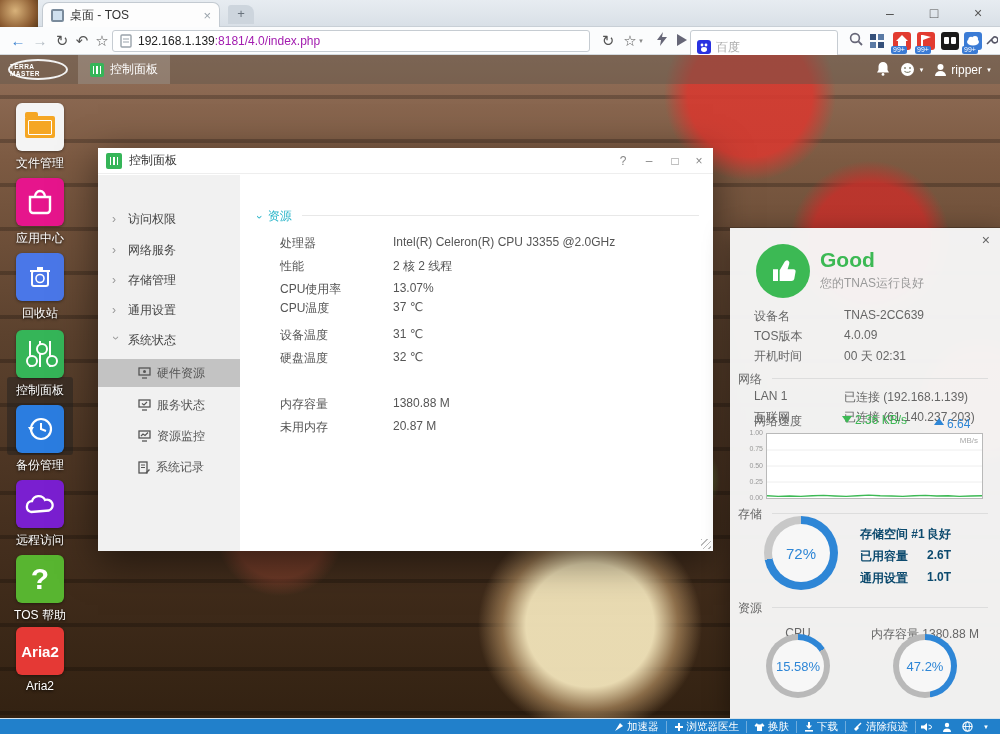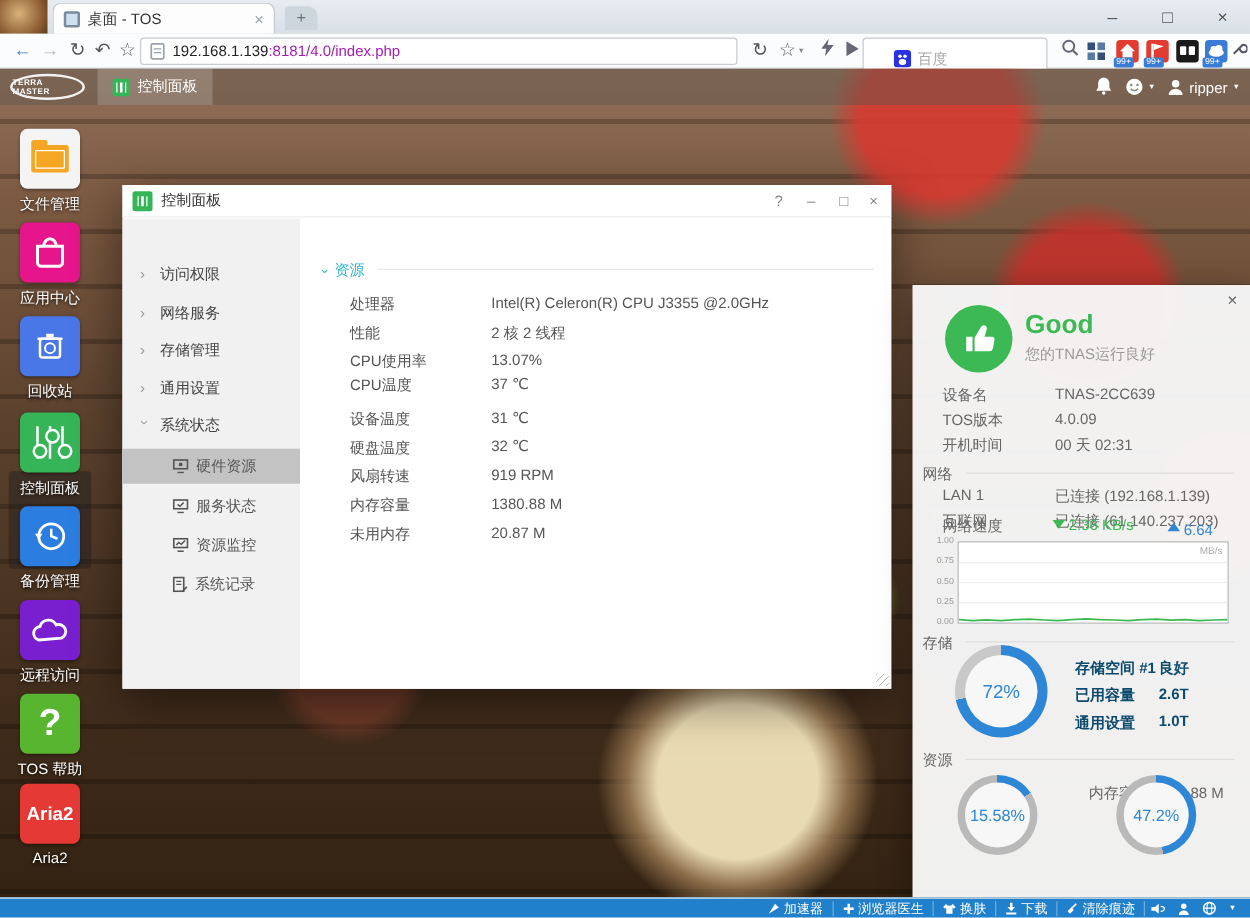--- a/index.html
+++ b/index.html
@@ -24,21 +24,21 @@
     line-height:26px; color:#555; font-size:14px; }
   #toolbar { position:absolute; left:0; top:27px; width:1000px; height:28px;
     background:#fbfcfd; border-bottom:1px solid #d4dade; }
   .tbtn { position:absolute; top:3px; width:20px; height:22px; text-align:center;
     line-height:22px; font-size:15px; color:#555; }
   #urlbox { position:absolute; left:112px; top:3px; width:478px; height:22px; background:#fff;
     border:1px solid #c6ccd2; border-radius:3px; display:flex; align-items:center; padding:0 7px; gap:6px; }
   #urlbox .host { color:#222; }
   #urlbox .path { color:#a21caf; }
   #searchbox { position:absolute; left:690px; top:3px; width:148px; height:34px; background:#fff;
-    border:1px solid #c6ccd2; border-radius:3px; display:flex; align-items:center; padding:0 24px; gap:5px; color:#aaa; }
+    border:1px solid #c6ccd2; border-radius:3px; display:flex; align-items:center; padding:0 6px; gap:5px; color:#aaa; }
   .ext { position:absolute; top:5px; width:18px; height:18px; border-radius:3px; }
   .badge { position:absolute; left:-2px; bottom:-4px; background:#3a7bd5; color:#fff;
     font-size:7px; padding:0 2px; border-radius:2px; line-height:8px; }
 
   
   #desktop { position:absolute; left:0; top:55px; width:1000px; height:663px; overflow:hidden;
     background:
       radial-gradient(circle at 75% 6%, rgba(214,58,48,.9) 0 62px, rgba(214,58,48,0) 86px),
       radial-gradient(circle at 87% 28%, rgba(198,48,42,.85) 0 58px, rgba(198,48,42,0) 80px),
       radial-gradient(circle at 98% 52%, rgba(206,66,56,.7) 0 48px, rgba(206,66,56,0) 66px),
@@ -134,21 +134,21 @@
   .ring::after { content:''; position:absolute; border-radius:50%; background:#f7f7f7; }
   .ring span { position:absolute; inset:0; display:flex; align-items:center; justify-content:center;
     color:#2e86d6; z-index:1; }
   #donut { left:34px; top:288px; width:74px; height:74px; }
   #donut::after { inset:8px; }
   #donut span { font-size:15px; }
   .st-row { position:absolute; left:130px; right:8px; height:16px; color:#0c4a6e;font-weight:bold; }
   .st-row .lb { position:absolute; left:0; }
   .st-row .vl { position:absolute; left:67px; }
   .g-label { position:absolute; top:398px; text-align:center; color:#666; }
-  .gring { width:64px; height:64px; top:392px; }
+  .gring { width:64px; height:64px; top:406px; }
   .gring::after { inset:6px; }
   .gring span { font-size:13px; }
 
   
   #taskbar { position:absolute; left:0; top:718px; width:1000px; height:16px; background:#2180cb;
     border-top:1px solid #d7e2ea; display:flex; align-items:center; justify-content:flex-end;
     color:#fff; font-size:10.5px; padding-right:6px; }
   .tb-item { display:flex; align-items:center; gap:3px; padding:0 7px; height:12px;
     border-right:1px solid rgba(255,255,255,.35); }
   .tb-ico { display:flex; align-items:center; }
@@ -451,24 +451,20 @@
           <span class="vl">37 ℃</span>
         </div>
       <div class="hw-row" style="top:152px;">
           <span class="lb">设备温度</span>
           <span class="vl">31 ℃</span>
         </div>
       <div class="hw-row" style="top:175px;">
           <span class="lb">硬盘温度</span>
           <span class="vl">32 ℃</span>
         </div>
-      <div class="hw-row" style="top:198px;">
-          <span class="lb">风扇转速</span>
-          <span class="vl">919 RPM</span>
-        </div>
       <div class="hw-row" style="top:221px;">
           <span class="lb">内存容量</span>
           <span class="vl">1380.88 M</span>
         </div>
       <div class="hw-row" style="top:244px;">
           <span class="lb">未用内存</span>
           <span class="vl">20.87 M</span>
         </div>
     </div>
     <div id="rsz"></div>

